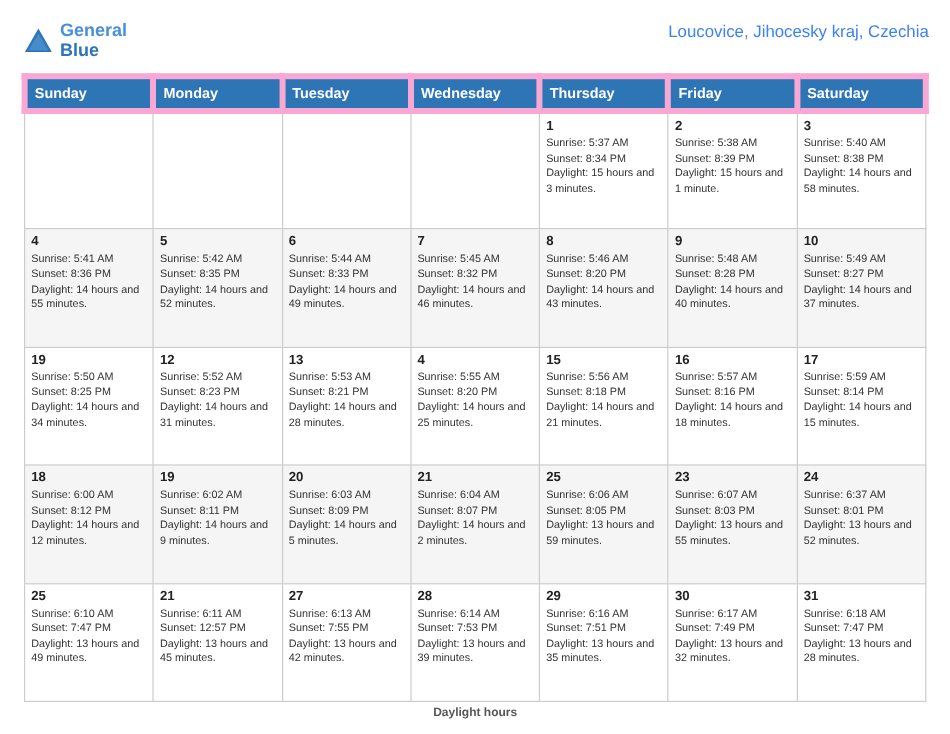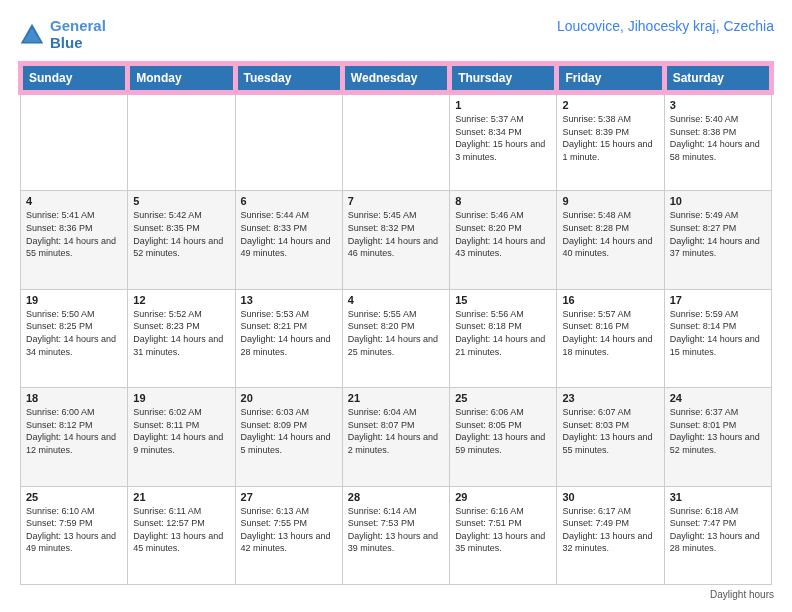--- a/index.html
+++ b/index.html
@@ -91,21 +91,22 @@
       line-height: 1.4;
       color: #333;
     }
     .empty-cell {
       background: #fff !important;
     }
     .footer-note {
       font-size: 10px;
       color: #555;
       margin-top: 4px;
-      text-align: right;
+      text-align: center;
+      font-weight: bold;
     }
   </style>
 </head>
 <body>
 
 <div class="page">
   <div class="header">
     <div class="logo">
       <svg class="logo-icon" viewBox="0 0 40 40">
         <polygon points="20,4 36,32 4,32" fill="#2e75b6"></polygon>
@@ -311,21 +312,21 @@
             <div class="day-info">Sunrise: 6:37 AM
 Sunset: 8:01 PM
 Daylight: 13 hours
 and 52 minutes.</div>
           </td>
         </tr>
         <tr>
           <td>
             <div class="day-number">25</div>
             <div class="day-info">Sunrise: 6:10 AM
-Sunset: 7:59 PM
+Sunset: 7:47 PM
 Daylight: 13 hours
 and 49 minutes.</div>
           </td>
           <td>
             <div class="day-number">21</div>
             <div class="day-info">Sunrise: 6:11 AM
 Sunset: 12:57 PM
 Daylight: 13 hours
 and 45 minutes.</div>
           </td>

